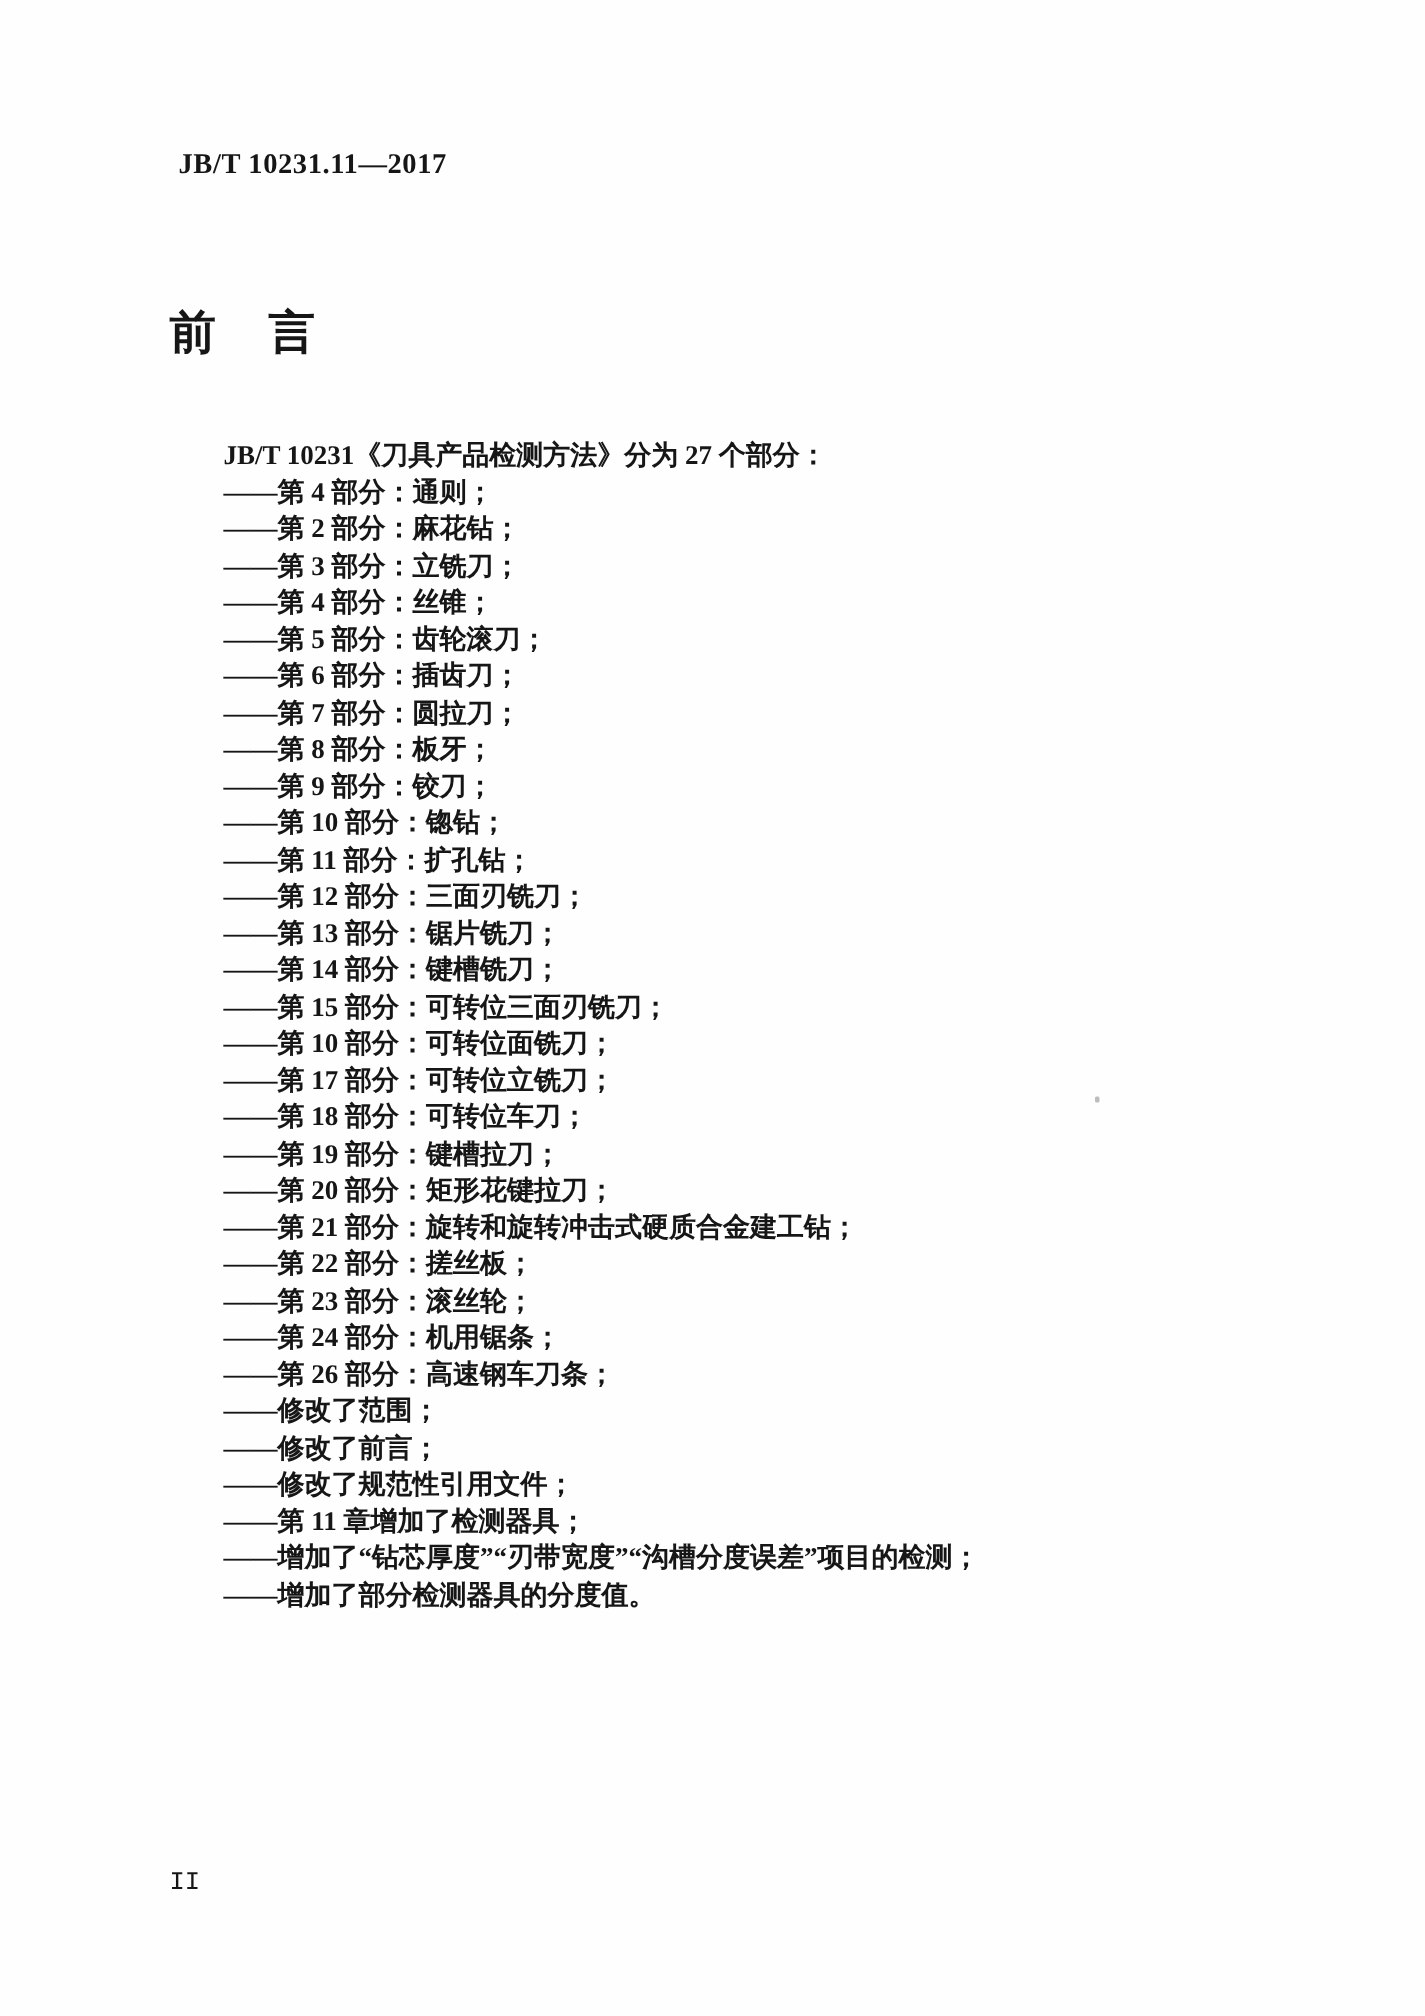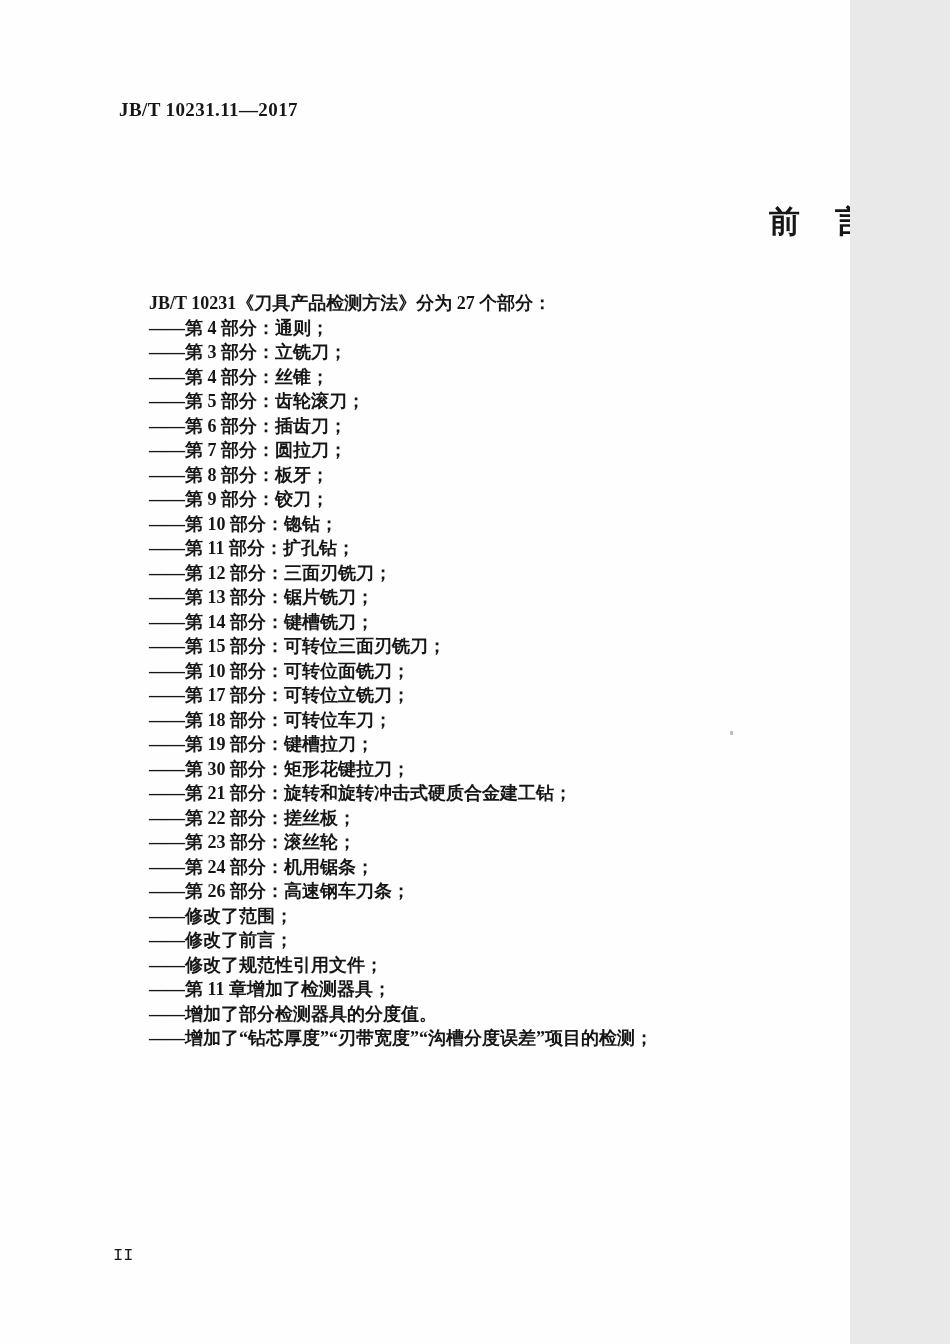--- a/index.html
+++ b/index.html
@@ -2,21 +2,21 @@
 <html><head>
 <meta charset="utf-8">
 <style>
   html, body {
     margin: 0;
     padding: 0;
     background: #e9e9e9;
   }
   .page {
     position: relative;
-    width: 850px;
+    width: 950px;
     height: 1344px;
     background: #fefefe;
     color: #161616;
     overflow: hidden;
     font-family: "Liberation Serif", "DejaVu Serif", serif;
   }
   .doc-number {
     position: absolute;
     left: 119px;
     top: 99px;
@@ -25,21 +25,21 @@
     font-size: 19px;
     letter-spacing: 0.4px;
     white-space: nowrap;
   }
   .title {
     position: absolute;
     left: 113px;
     top: 201px;
     width: 755px;
     margin: 0;
-    text-align: right;
+    text-align: left;
     font-family: "Liberation Sans", "DejaVu Sans", sans-serif;
     font-weight: bold;
     font-size: 31px;
     letter-spacing: 2px;
     white-space: nowrap;
   }
   .content {
     position: absolute;
     left: 113px;
     top: 291px;
@@ -84,53 +84,54 @@
   <div class="doc-number">JB/T 10231.11—2017</div>
 
   <h1 class="title">前　言</h1>
 
   <div class="content">
 
     <p class="indent">JB/T 10231《刀具产品检测方法》分为 27 个部分：</p>
 
     <div>
         <p class="dash-line">——第 4 部分：通则；</p>
+        <p class="dash-line">——第 2 部分：麻花钻；</p>
         <p class="dash-line">——第 3 部分：立铣刀；</p>
         <p class="dash-line">——第 4 部分：丝锥；</p>
         <p class="dash-line">——第 5 部分：齿轮滚刀；</p>
         <p class="dash-line">——第 6 部分：插齿刀；</p>
         <p class="dash-line">——第 7 部分：圆拉刀；</p>
         <p class="dash-line">——第 8 部分：板牙；</p>
         <p class="dash-line">——第 9 部分：铰刀；</p>
         <p class="dash-line">——第 10 部分：锪钻；</p>
         <p class="dash-line">——第 11 部分：扩孔钻；</p>
         <p class="dash-line">——第 12 部分：三面刃铣刀；</p>
         <p class="dash-line">——第 13 部分：锯片铣刀；</p>
         <p class="dash-line">——第 14 部分：键槽铣刀；</p>
         <p class="dash-line">——第 15 部分：可转位三面刃铣刀；</p>
         <p class="dash-line">——第 10 部分：可转位面铣刀；</p>
         <p class="dash-line">——第 17 部分：可转位立铣刀；</p>
         <p class="dash-line">——第 18 部分：可转位车刀；</p>
         <p class="dash-line">——第 19 部分：键槽拉刀；</p>
-        <p class="dash-line">——第 30 部分：矩形花键拉刀；</p>
+        <p class="dash-line">——第 20 部分：矩形花键拉刀；</p>
         <p class="dash-line">——第 21 部分：旋转和旋转冲击式硬质合金建工钻；</p>
         <p class="dash-line">——第 22 部分：搓丝板；</p>
         <p class="dash-line">——第 23 部分：滚丝轮；</p>
         <p class="dash-line">——第 24 部分：机用锯条；</p>
         <p class="dash-line">——第 26 部分：高速钢车刀条；</p>
       </div>
 
 
     <div>
         <p class="dash-line">——修改了范围；</p>
         <p class="dash-line">——修改了前言；</p>
         <p class="dash-line">——修改了规范性引用文件；</p>
         <p class="dash-line">——第 11 章增加了检测器具；</p>
+        <p class="dash-line">——增加了“钻芯厚度”“刃带宽度”“沟槽分度误差”项目的检测；</p>
         <p class="dash-line">——增加了部分检测器具的分度值。</p>
-        <p class="dash-line">——增加了“钻芯厚度”“刃带宽度”“沟槽分度误差”项目的检测；</p>
       </div>
 
   </div>
 
   <div class="page-num">II</div>
 
   <div class="speck"></div>
 
 </div>
 

